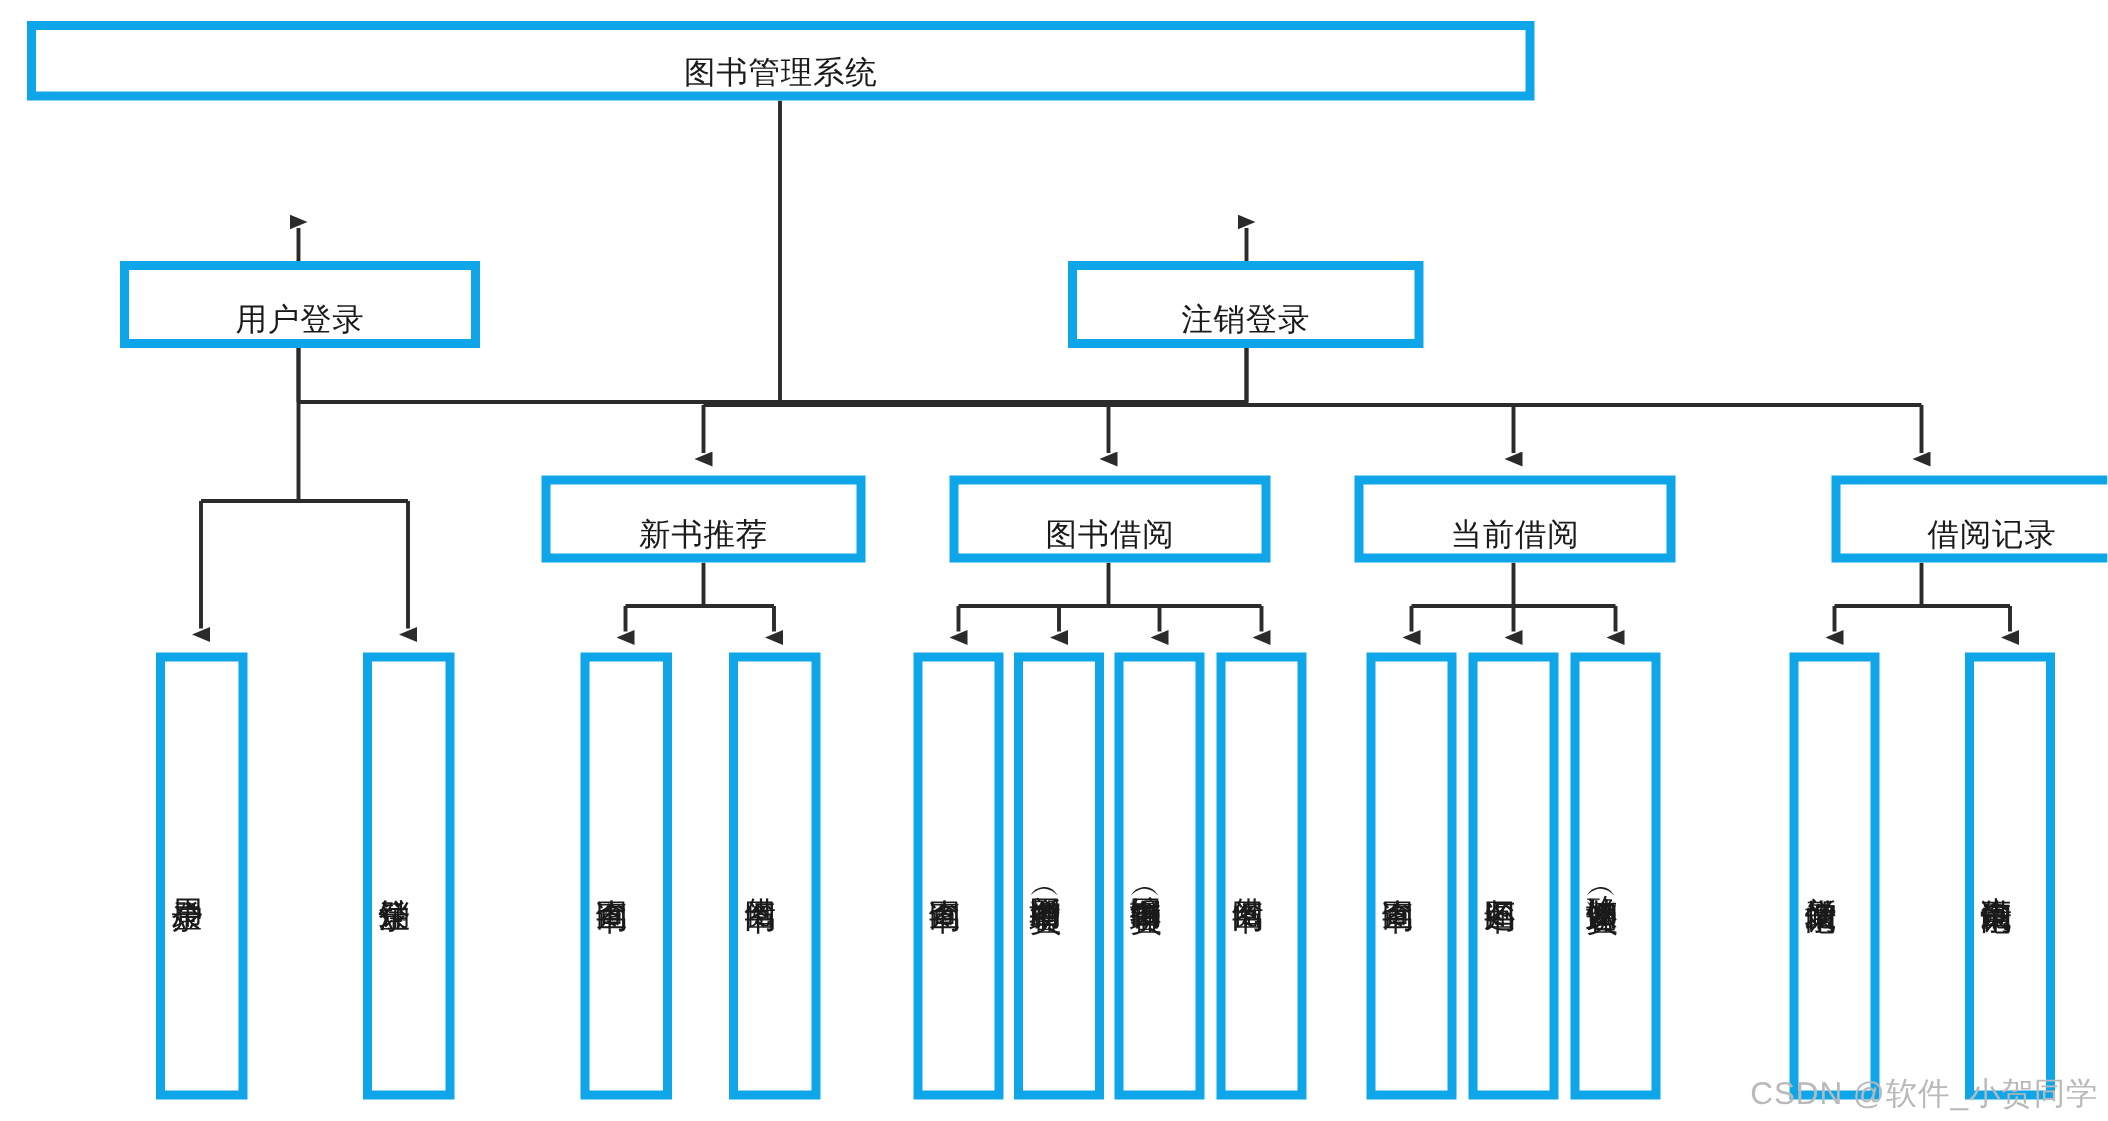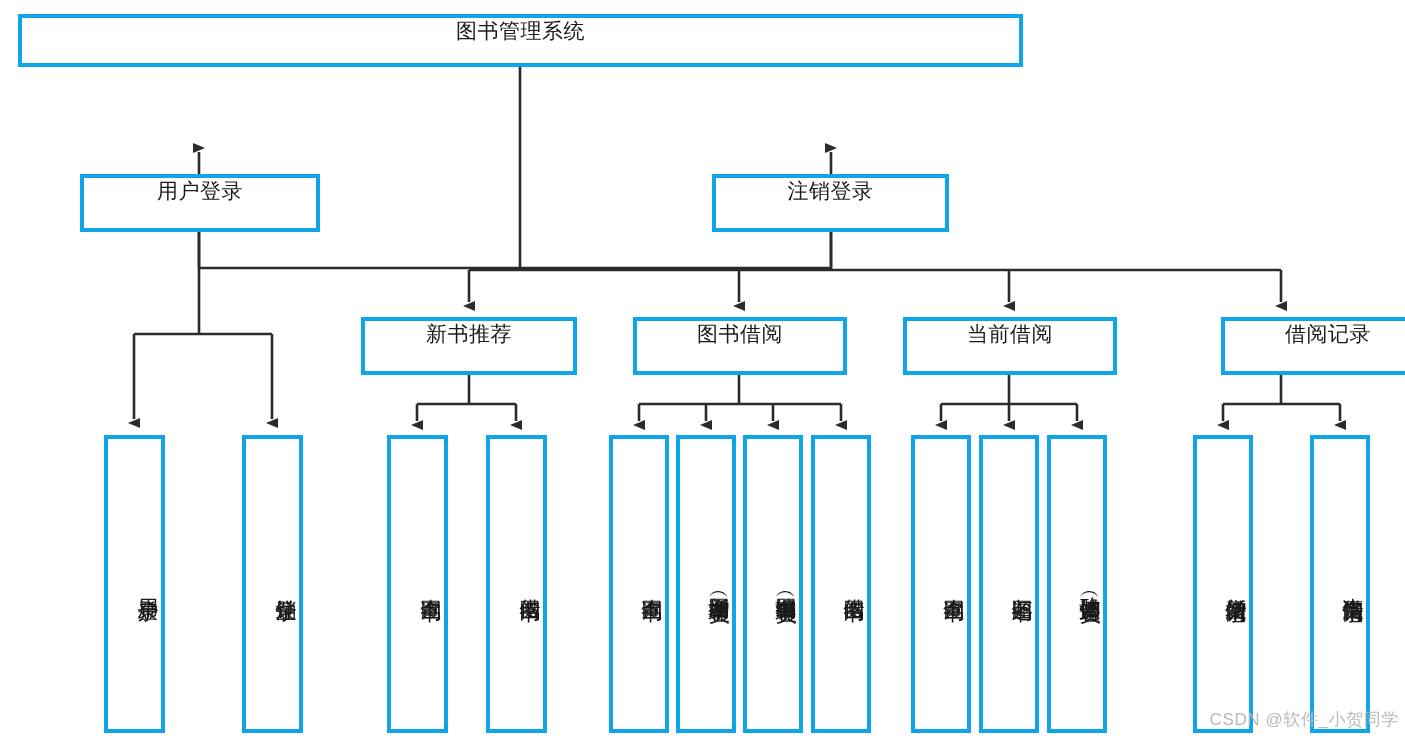--- a/index.html
+++ b/index.html
@@ -21,24 +21,24 @@
   #edge-layer {
     position: absolute;
     left: 0;
     top: 0;
     width: 1405px;
     height: 747px;
   }
   .node {
     position: absolute;
     box-sizing: border-box;
-    border: 4px solid #0ea5e9;
+    border: 6px solid #0ea5e9;
     background: #ffffff;
     display: flex;
-    align-items: flex-start;
+    align-items: flex-end;
     justify-content: center;
     color: #1a1a1a;
   }
   .node-h {
     font-size: 21px;
     line-height: 1.2;
     letter-spacing: 0.5px;
     white-space: nowrap;
   }
   .node-v {
@@ -49,22 +49,22 @@
     letter-spacing: 1px;
     padding: 6px 0;
     text-align: center;
   }
   .node-v .vtext {
     display: block;
   }
   #watermark {
     position: absolute;
     right: 6px;
-    bottom: 16px;
-    font-size: 17px;
+    bottom: 4px;
+    font-size: 21px;
     color: #b9b9b9;
     letter-spacing: 0.6px;
     white-space: nowrap;
     pointer-events: none;
   }
 </style>
 </head>
 <body>
 
 <div id="diagram-root">

